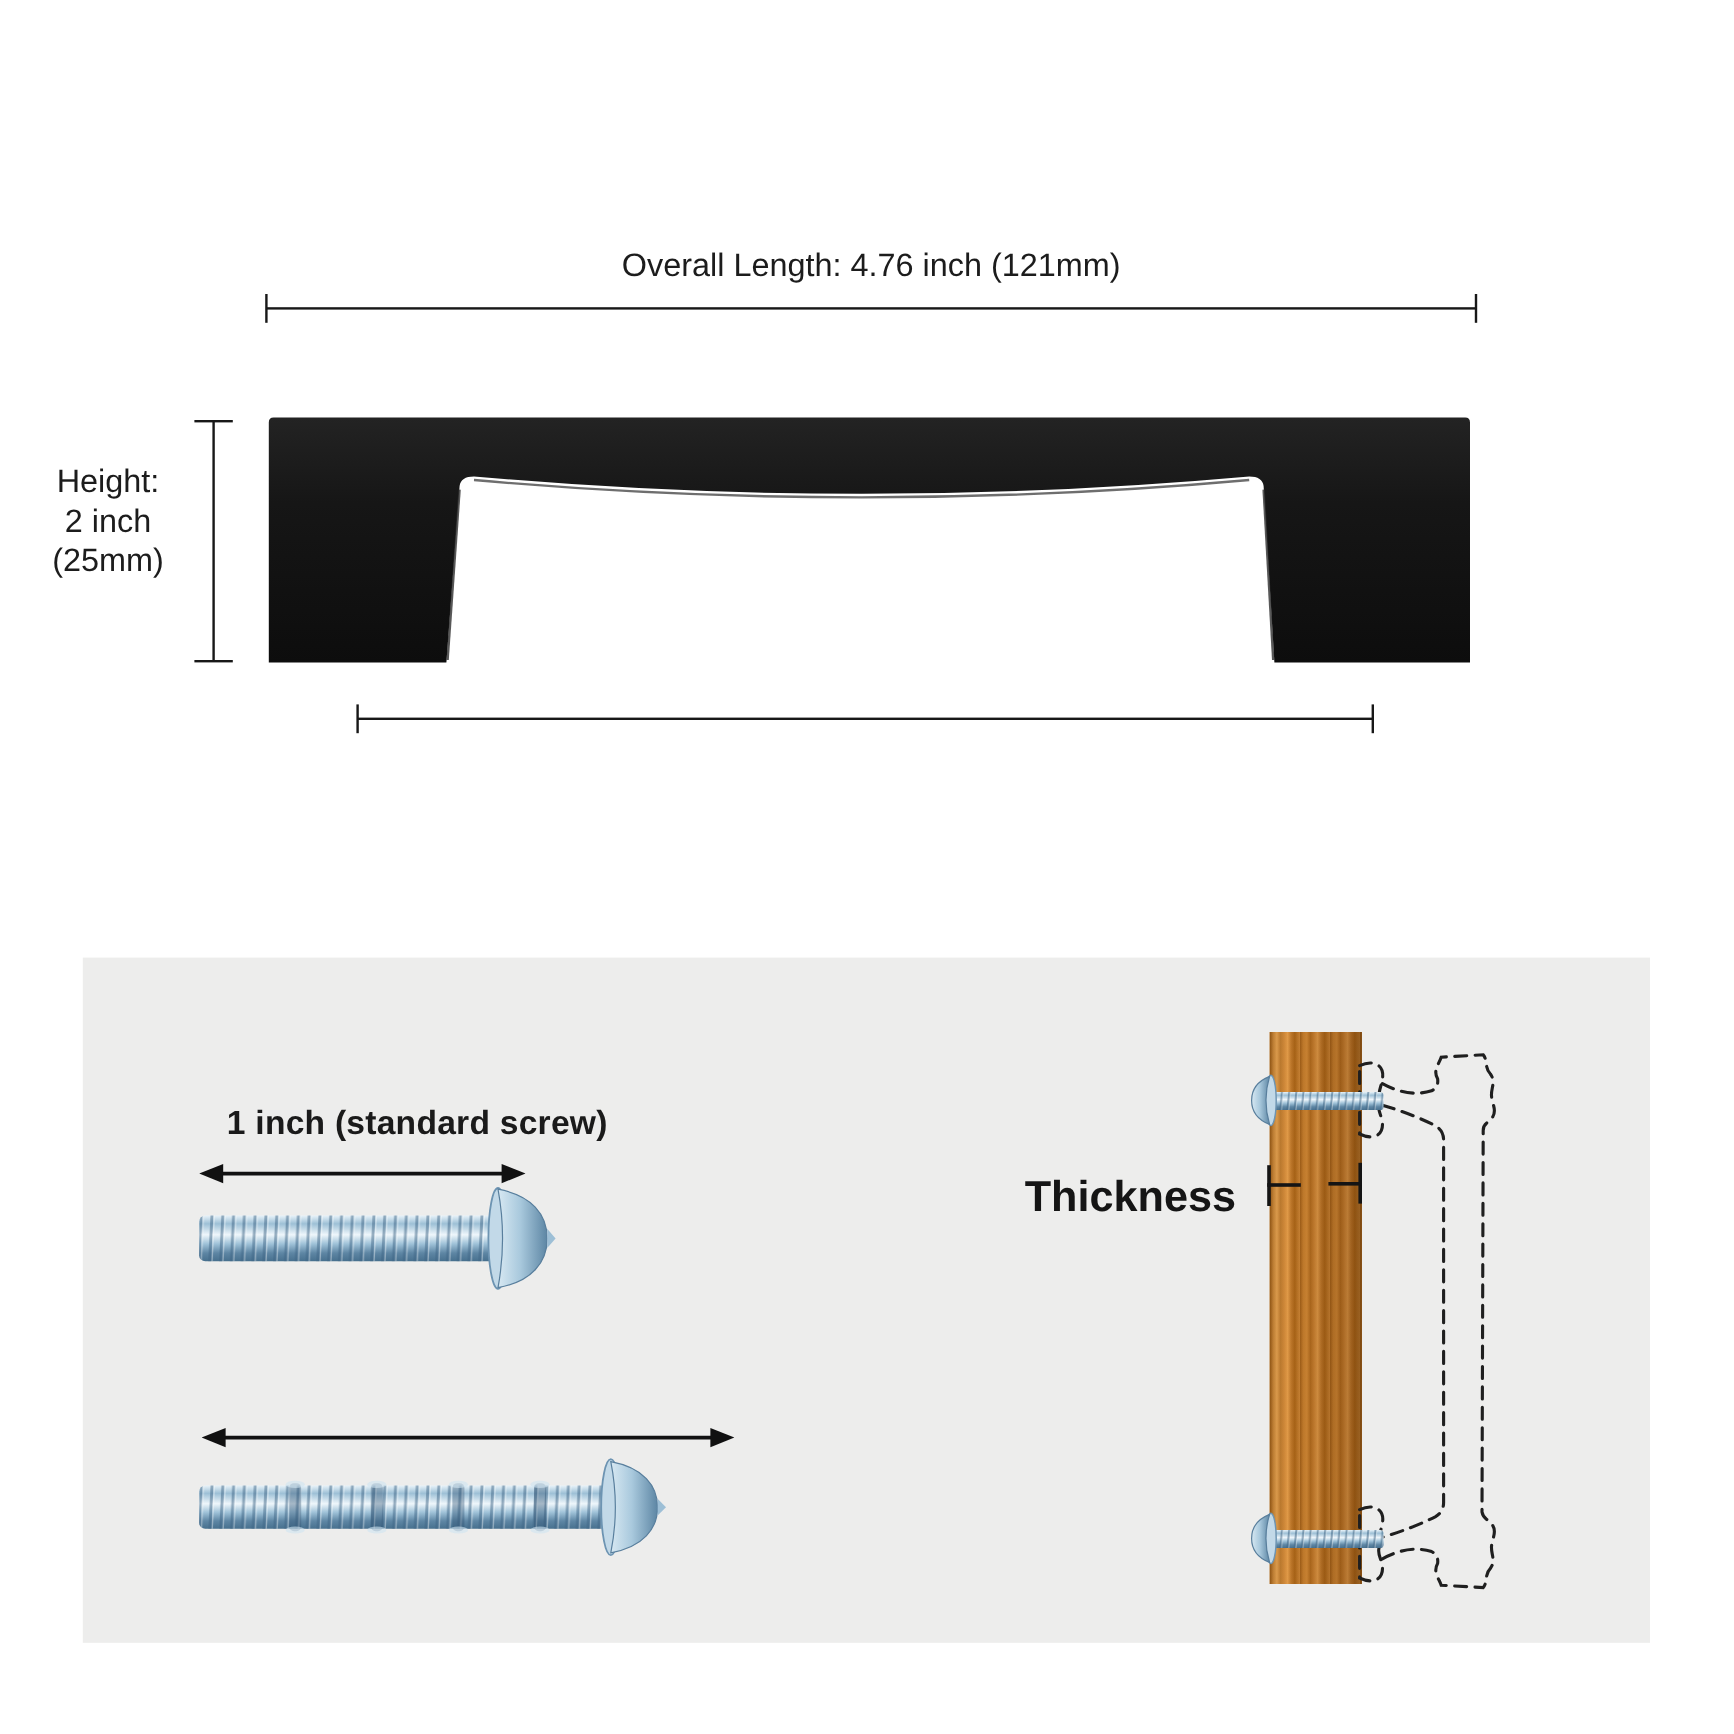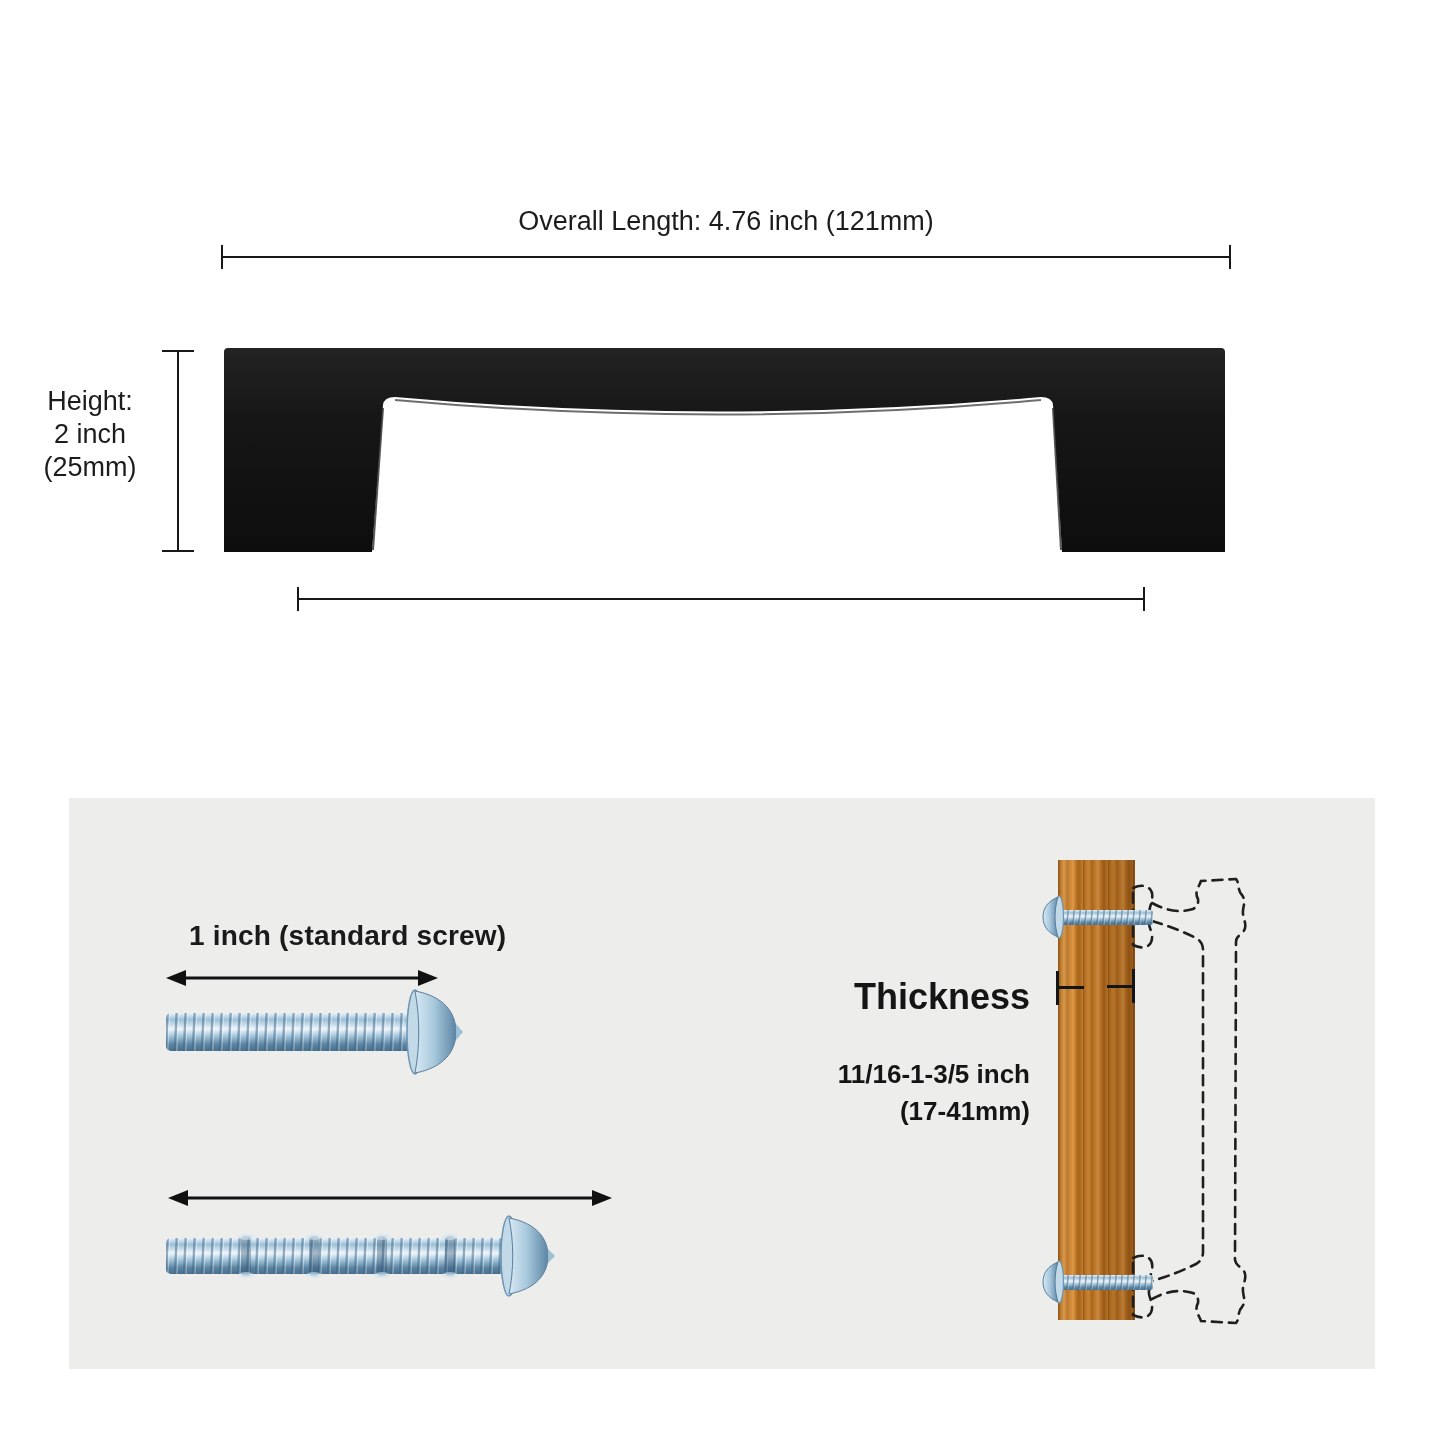--- a/index.html
+++ b/index.html
@@ -174,18 +174,14 @@
     <ellipse cx="18" cy="23" rx="4.5" ry="21" fill="#c2d9e8" stroke="#6d94b2" stroke-width="1.2"></ellipse>
     <path d="M17 3 C7 7 2 14 2 23 C2 32 7 39 17 43 C13 30 13 16 17 3 Z" fill="url(#headH)" stroke="#597f9d" stroke-width="1"></path>
   </svg>
 
   <div class="tmark-v" style="left:1056px;top:971px;"></div>
   <div class="tmark-h" style="left:1056px;top:986px;"></div>
   <div class="tmark-v" style="left:1132px;top:969px;"></div>
   <div class="tmark-h" style="left:1107px;top:985px;"></div>
 
   <div class="bold-label" style="left:810px;top:976px;width:220px;">Thickness</div>
-  <div class="range-label" style="left:760px;top:1056px;width:270px;">
-    <span style="display:block">11/16-1-3/5 inch</span>
-    <span style="display:block">(17-41mm)</span>
-  </div>
 
 </div>
 
 </body></html>

